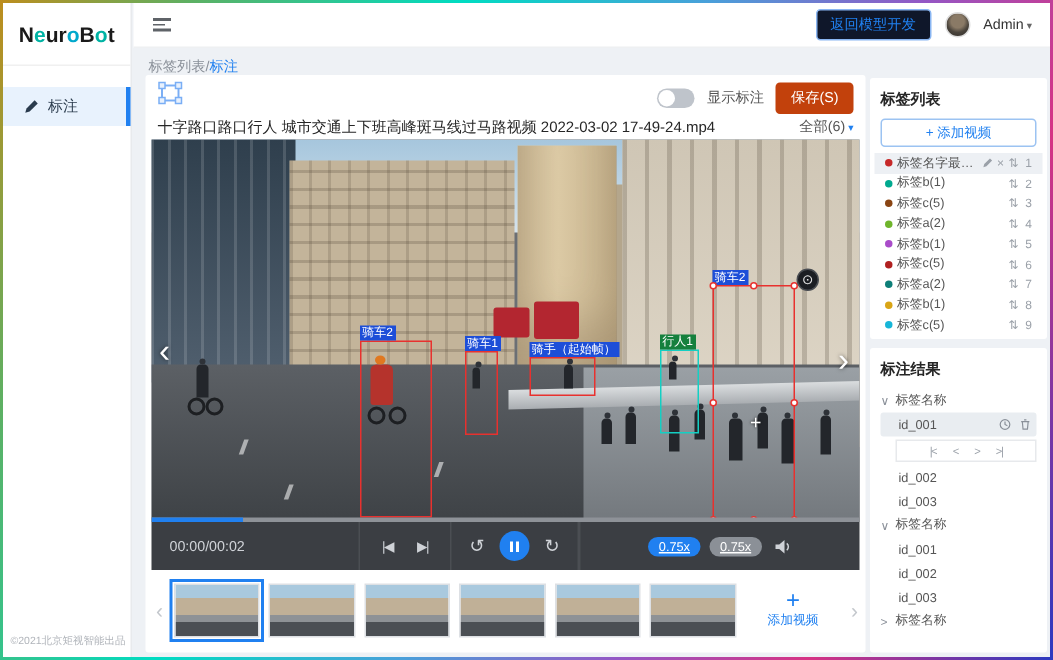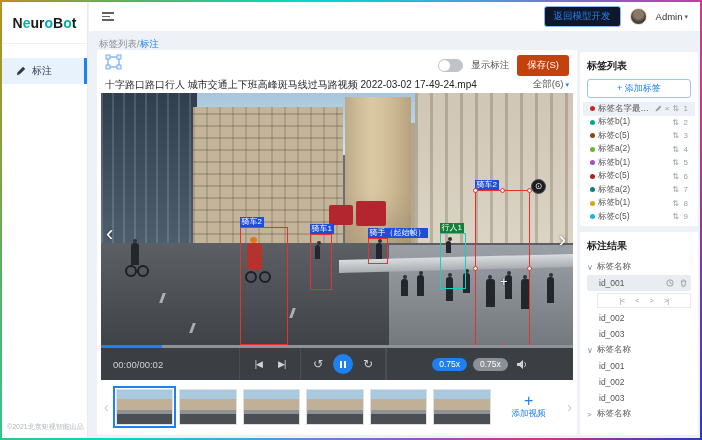--- a/index.html
+++ b/index.html
@@ -94,21 +94,21 @@
   .spin-icon { font-size:12px; cursor:pointer; }
   .pause-btn { width:20px; height:20px; border-radius:50%; background:#2080f0; border:none; display:flex; align-items:center; justify-content:center; gap:2px; cursor:pointer; }
   .pause-btn i { width:2px; height:7px; background:#fff; }
   .frame-sec { width:106px; justify-content:center; gap:4px; }
   .fin-wrap { display:flex; border-radius:2px; overflow:hidden; }
   .fin { width:24px; height:16px; border:none; background:#fff; color:#333; font-size:9px; text-align:center; }
   .spinners { width:11px; background:#fff; display:flex; flex-direction:column; align-items:center; justify-content:center; gap:2px; border-left:1px solid #e0e0e0; cursor:pointer; }
   .up { width:0; height:0; border-left:3px solid transparent; border-right:3px solid transparent; border-bottom:3px solid #888; }
   .dn { width:0; height:0; border-left:3px solid transparent; border-right:3px solid transparent; border-top:3px solid #888; }
   .speed-sec { flex:1; justify-content:center; gap:6px; }
-  .pill { font-size:8.5px; color:#fff; border-radius:9px; padding:1.5px 7px; cursor:pointer; }
+  .pill { font-size:8.5px; color:#fff; border-radius:9px; padding:1.5px 7px; cursor:pointer;text-decoration:underline; }
   .pill.blue { background:#2080f0; } .pill.gray { background:#8b9097; }
   .vol { cursor:pointer; margin-left:2px; }
 
   
   .filmstrip { height:48px; display:flex; align-items:center; gap:6px; padding:5px 0 0 2px; }
   .fs-nav { color:#c3c7cc; font-size:14px; cursor:pointer; padding:0 1px; }
   .thumb { width:58px; height:36px; border:1px solid #dde0e4; cursor:pointer;
     background:linear-gradient(#a9c9de 0 26%,#c0b097 26% 58%,#8e9296 58% 72%,#4b4f54 72% 100%); }
   .thumb.sel { outline:2px solid #2080f0; outline-offset:1px; }
   .add-tile { width:64px; height:40px; display:flex; flex-direction:column; align-items:center; justify-content:center; color:#2080f0; cursor:pointer; }
@@ -243,21 +243,21 @@
       <span class="wheel" style="left:158px;top:178px"></span>
       <span class="wheel" style="left:24px;top:172px"></span>
       <span class="wheel" style="left:36px;top:172px"></span>
 
       <div class="abox" style="left:139px;top:134px;width:48px;height:118px">
         <span class="atag">骑车2</span>
       </div>
       <div class="abox" style="left:209px;top:141px;width:22px;height:56px">
         <span class="atag">骑车1</span>
       </div>
-      <div class="abox" style="left:267px;top:145px;width:20px;height:26px">
+      <div class="abox" style="left:252px;top:145px;width:44px;height:26px">
         <span class="atag">骑手（起始帧）</span>
       </div>
       <div class="abox cyan" style="left:339px;top:140px;width:26px;height:56px">
         <span class="atag">行人1</span>
       </div>
       <div class="abox" style="left:374px;top:97px;width:55px;height:157px">
         <span class="atag">骑车2</span>
         <i class="h h1"></i>
             <i class="h h2"></i>
             <i class="h h3"></i>
@@ -317,21 +317,21 @@
       <div class="add-tile">
         <span class="plus">+</span>
         <span class="lbl">添加视频</span>
       </div>
       <span class="fs-nav">›</span>
     </div>
   </div>
 
   <div class="card tags-card">
     <h3>标签列表</h3>
-    <div class="add-tag">+ 添加标签</div>
+    <div class="add-tag">+ 添加视频</div>
 
     <div class="tag-row sel">
       <span class="dot" style="background: rgb(198, 40, 40);"></span>
       <span class="tag-label">标签名字最长数...</span>
       <svg width="7" height="7" viewBox="0 0 12 12" class="tr-ic">
             <path d="M1 11l1-3.5 6.5-6.5 2.5 2.5L4.5 10 1 11z" fill="#9aa0a8"></path>
           </svg>
       <span class="tr-ic">×</span>
       <span class="tr-ic">⇅</span>
       <span class="tag-num">1</span>

